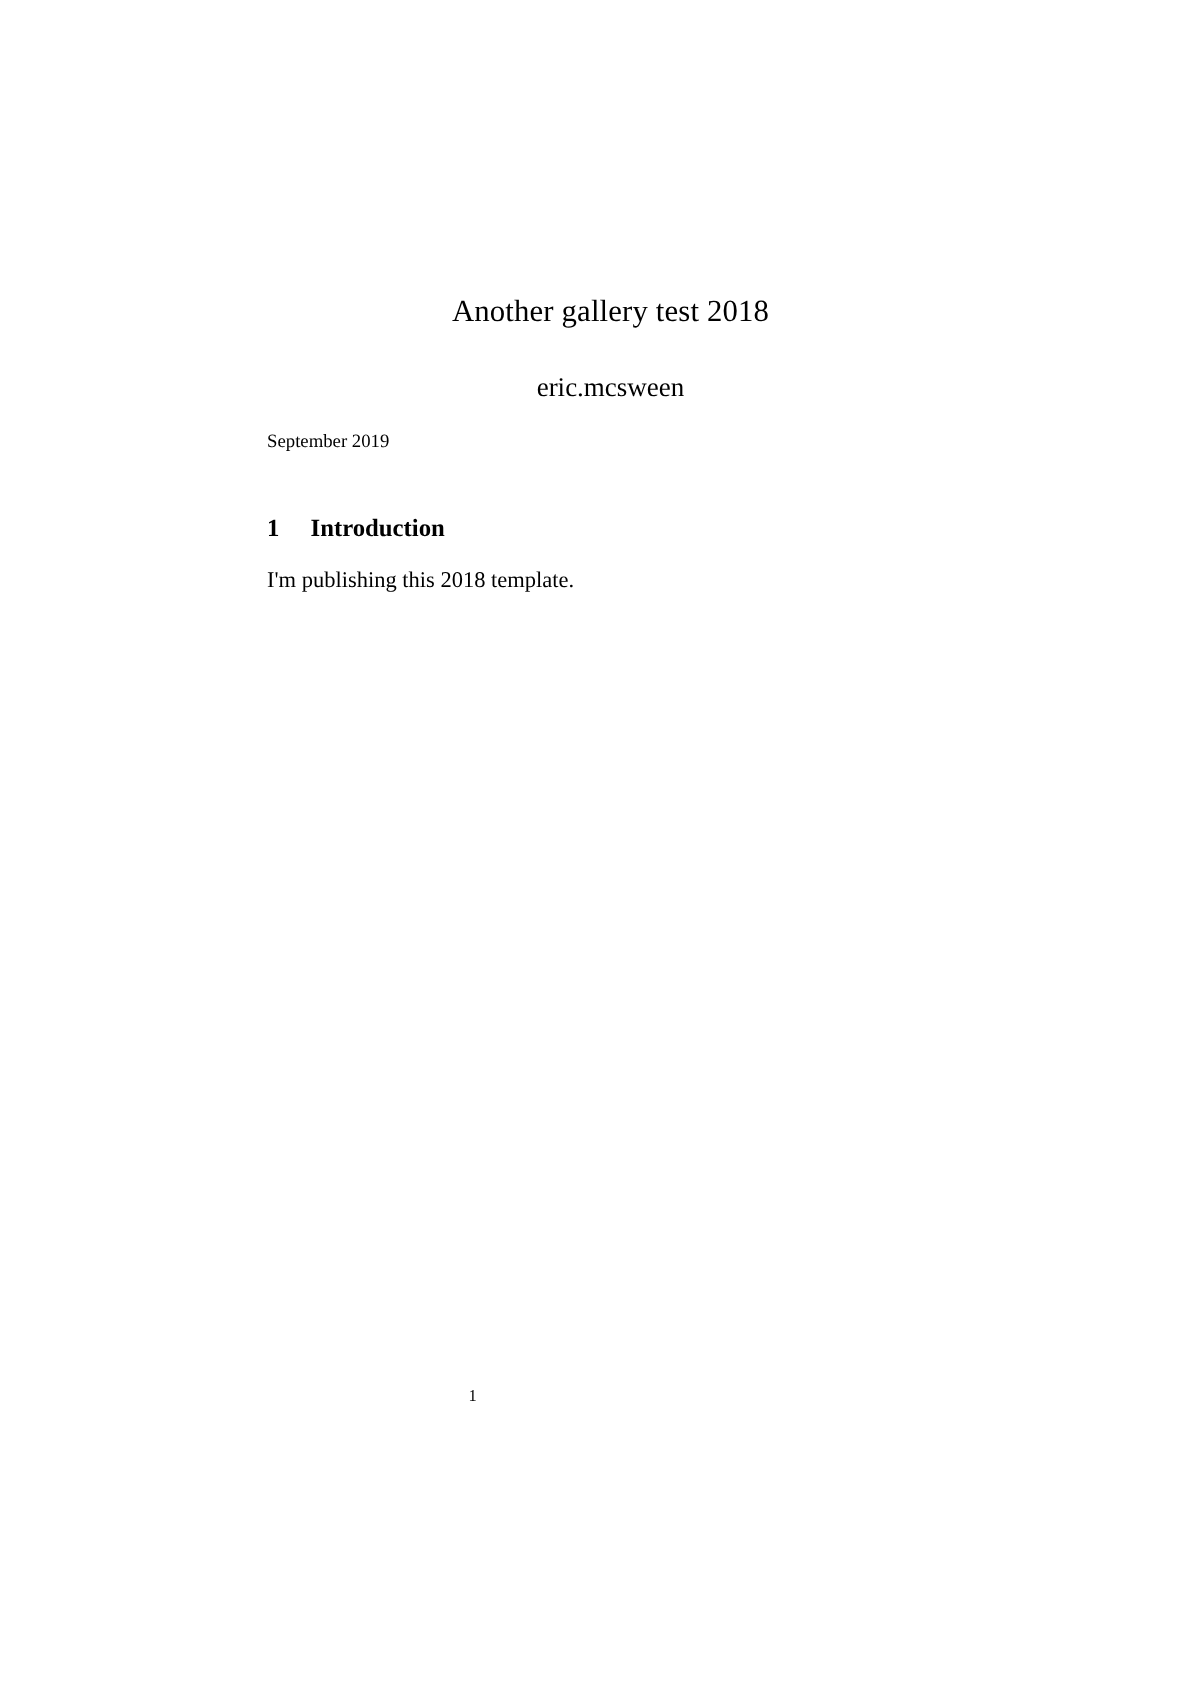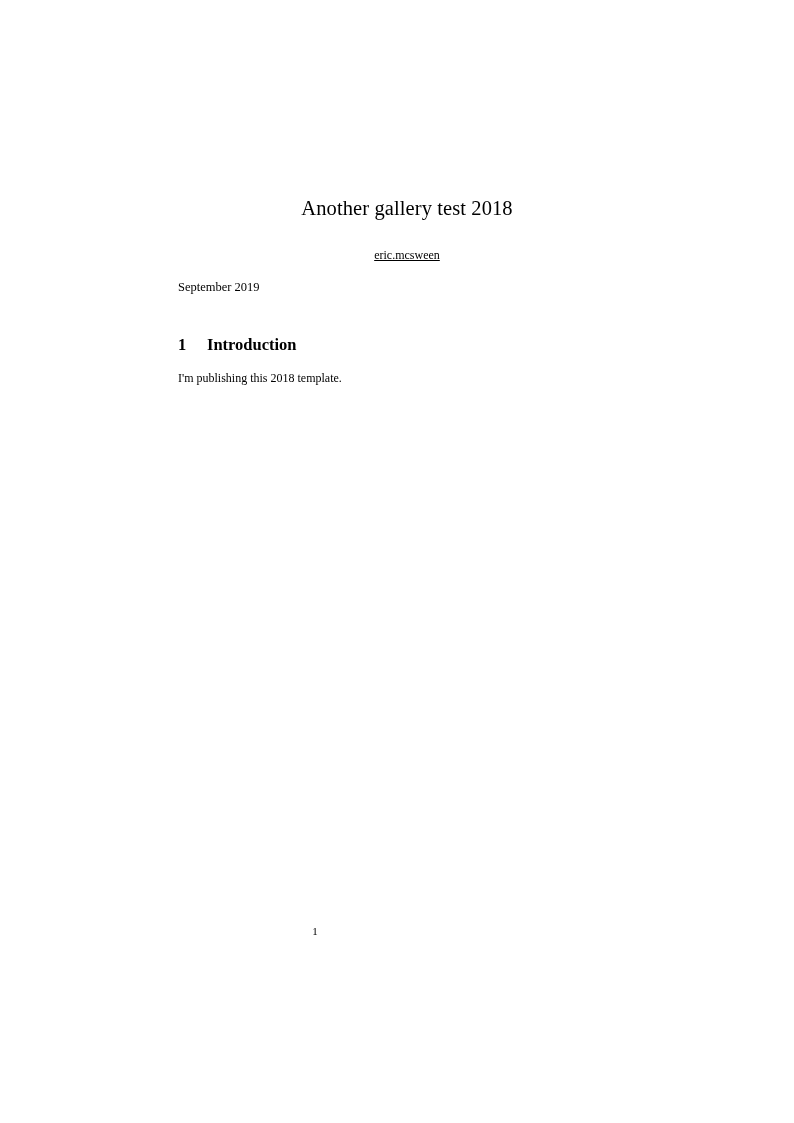--- a/index.html
+++ b/index.html
@@ -28,24 +28,23 @@
   .doc-title {
     font-size: 20.5px;
     text-align: center;
     font-weight: normal;
     letter-spacing: 0.1px;
     margin: 0;
     line-height: 1.2;
   }
   .doc-author {
     text-align: center;
-    font-size: 12px;
+    font-size: 18px;
     margin-top: 27px;
     line-height: 1.2;
-    text-decoration: underline;
   }
   .doc-date {
     text-align: left;
     font-size: 12.5px;
     margin-top: 18px;
     line-height: 1.2;
   }
   .section-heading {
     margin-top: 40px;
     font-size: 16.5px;
@@ -55,21 +54,21 @@
   }
   .section-number {
     width: 29px;
     flex: 0 0 29px;
   }
   .section-title {
     white-space: nowrap;
   }
   .body-par {
     margin-top: 15px;
-    font-size: 12px;
+    font-size: 15px;
     text-align: justify;
     line-height: 1.35;
   }
   .page-number {
     position: absolute;
     left: 0;
     right: 0;
     top: 925px;
     text-align: center;
     font-size: 11px;

